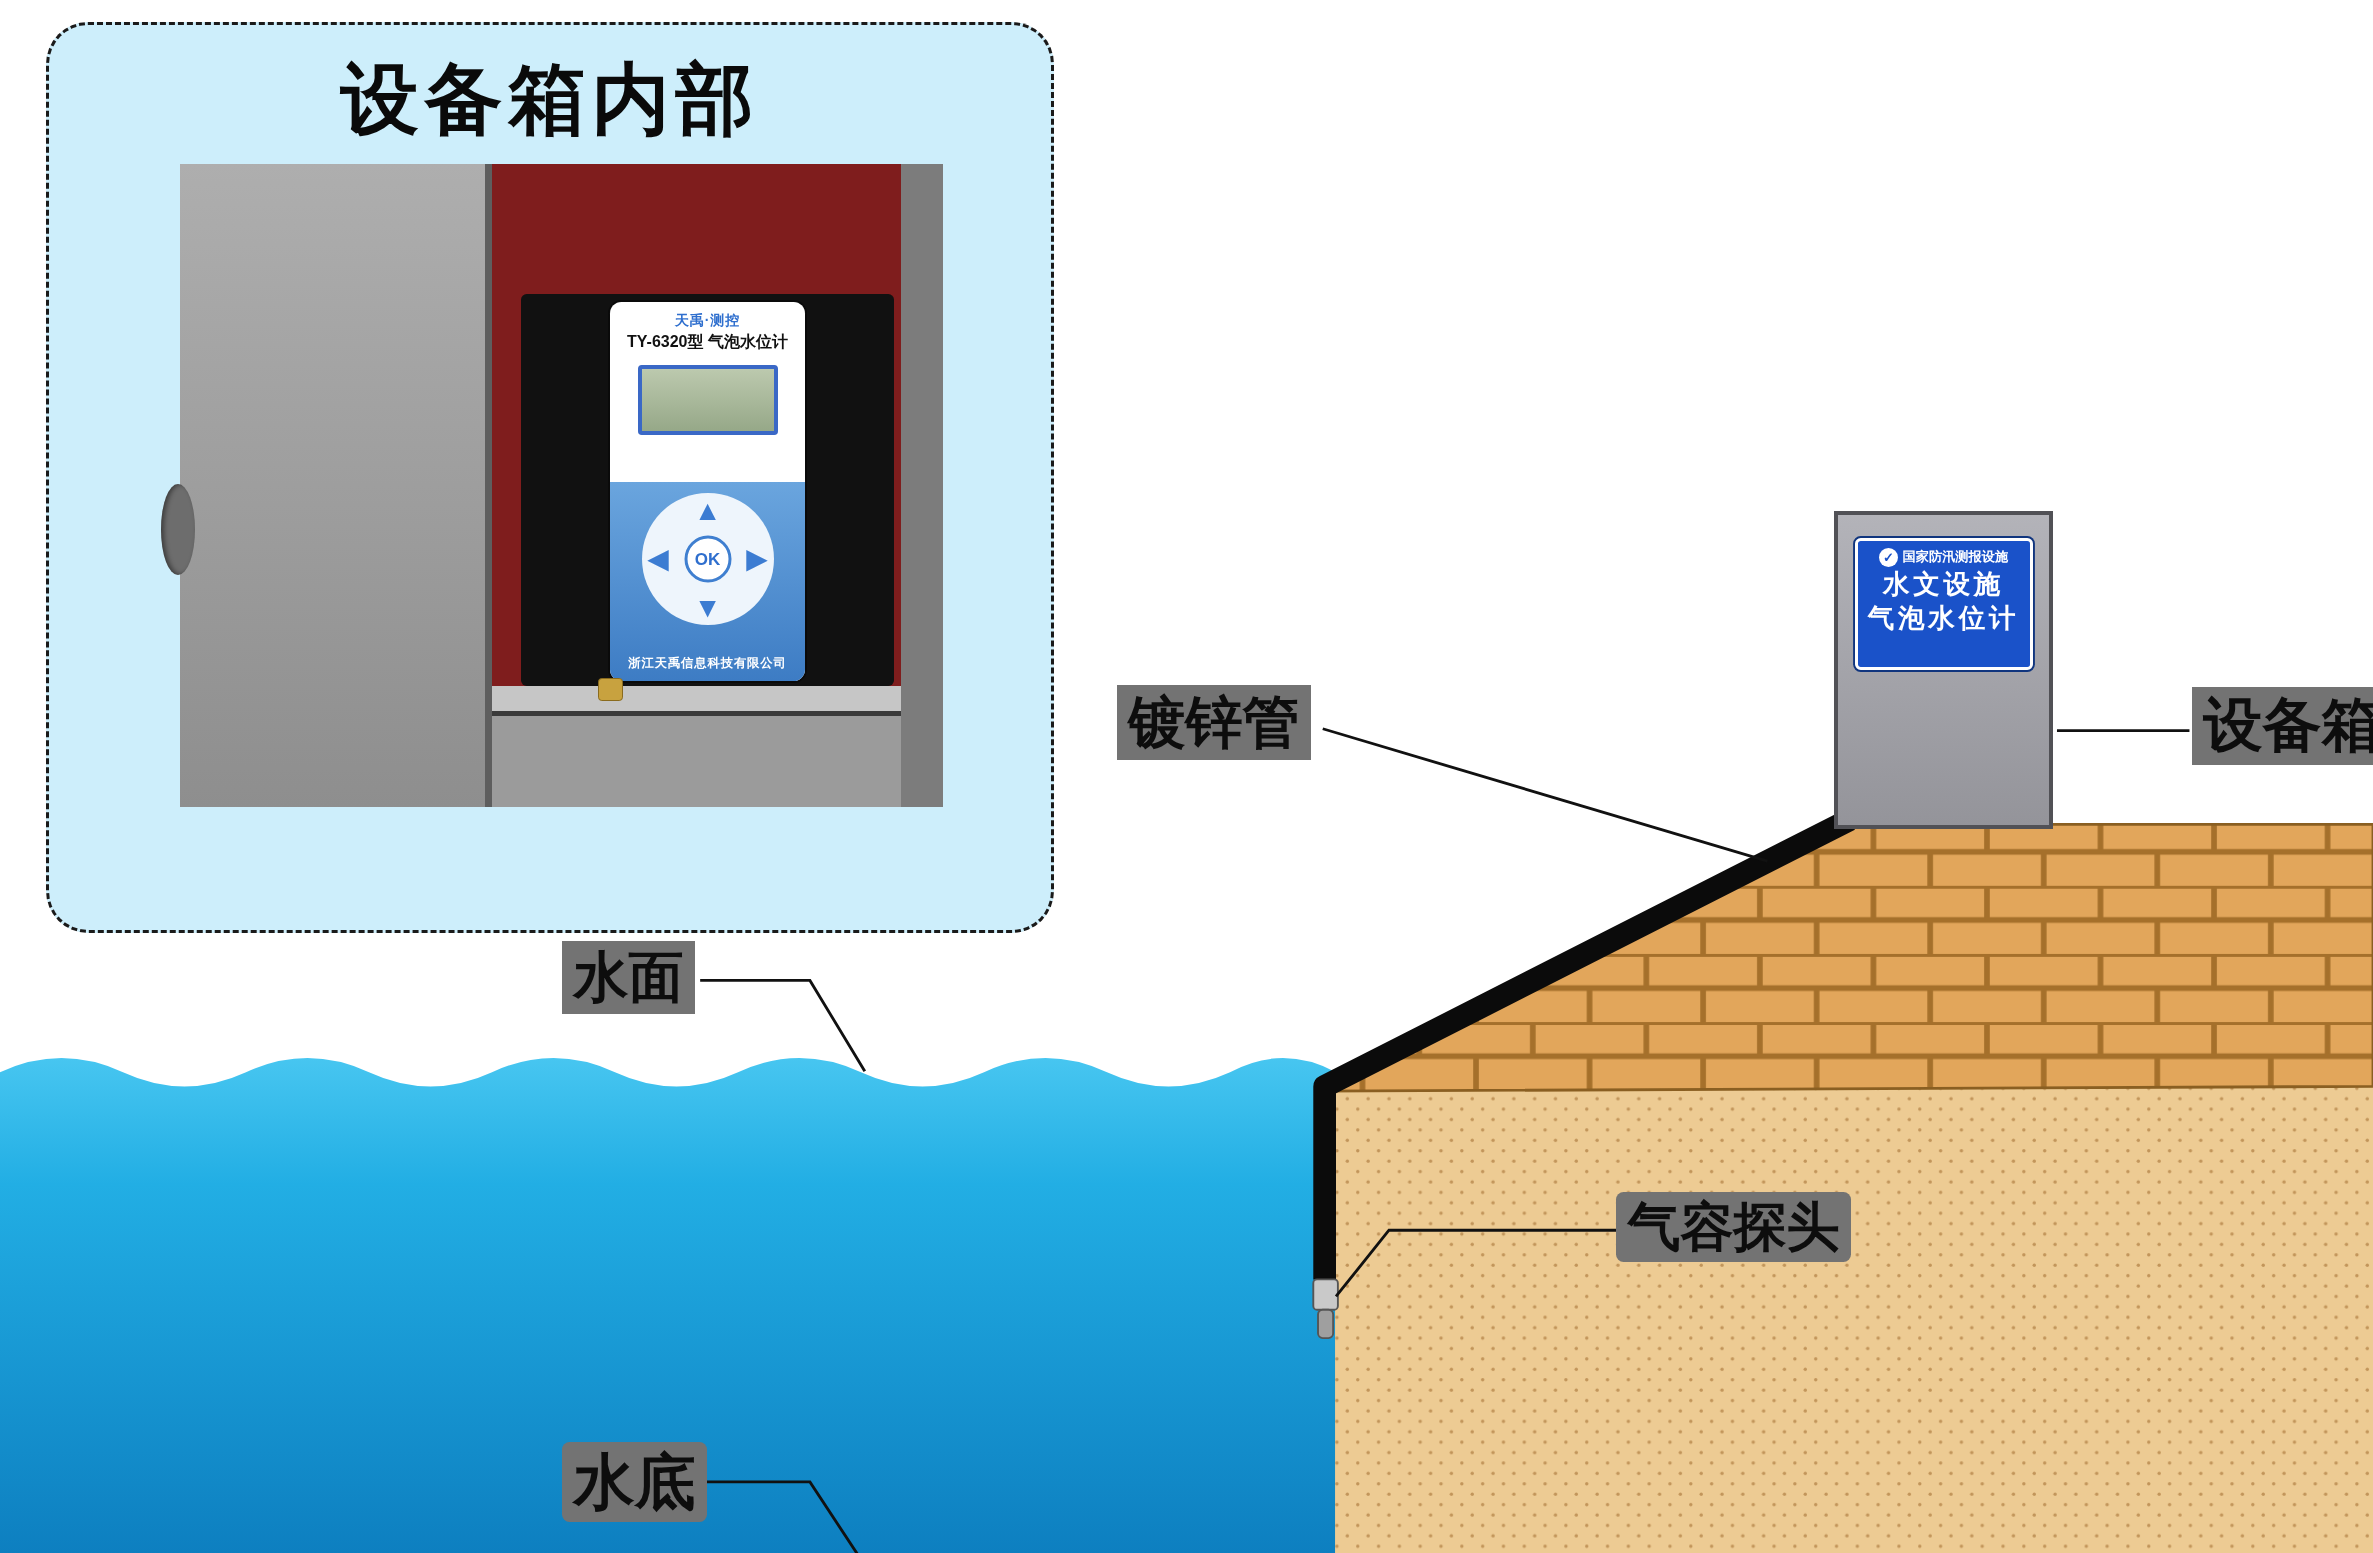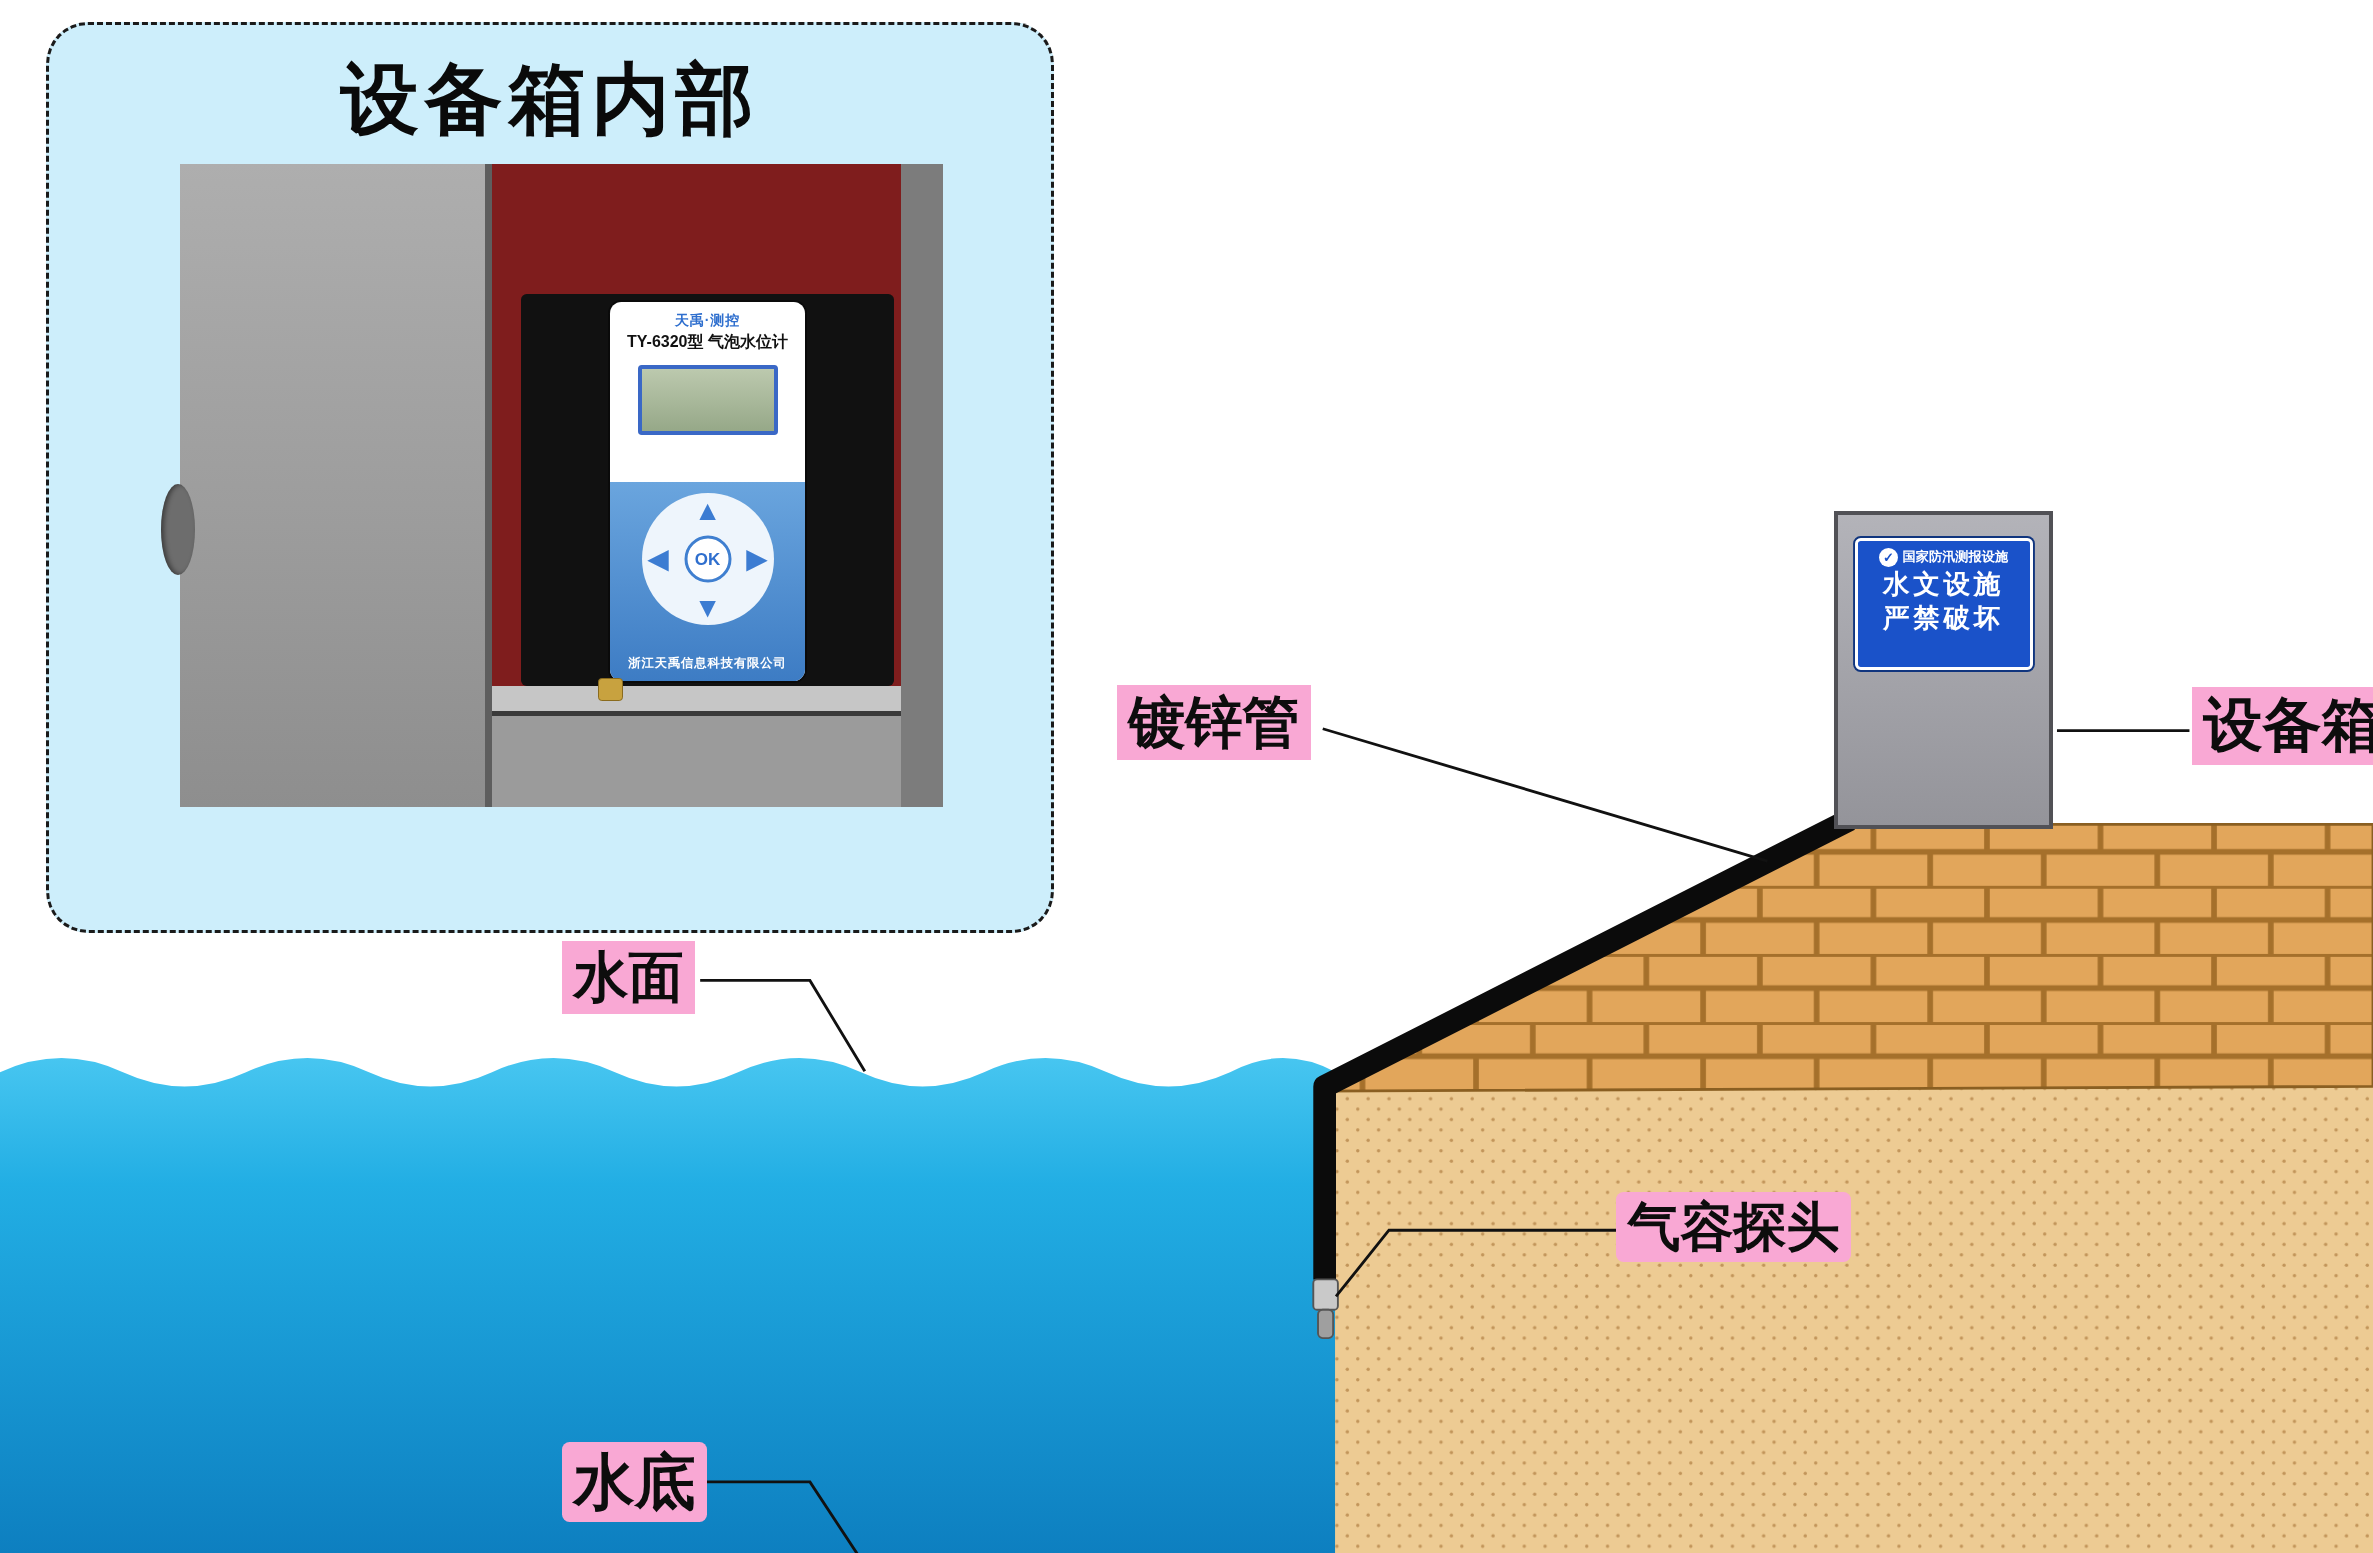--- a/index.html
+++ b/index.html
@@ -4,21 +4,21 @@
 <style>
   html,body { margin:0; padding:0; background:#ffffff; }
   #canvas {
     position:relative; width:2373px; height:1554px; overflow:hidden;
     background:#ffffff; font-family:"Liberation Sans", sans-serif;
   }
   svg.scene { position:absolute; left:0; top:0; width:2373px; height:1554px; }
 
   
   .label {
-    position:absolute; font-weight:700; color:#0d0d0d; background:#f9a8d4;
+    position:absolute; font-weight:700; color:#0d0d0d; background:#737373;
     padding:1.9px 11.4px; white-space:nowrap; line-height:1.25;
   }
   .label-galvanized { left:1117px; top:685px; font-size:57px; }
   .label-box        { left:2192px; top:687px; font-size:59px; }
   .label-surface    { left:562px;  top:941px; font-size:55px; }
   .label-probe      { left:1616px; top:1192px; font-size:53px; border-radius:7.6px; }
   .label-bottom     { left:562px;  top:1442px; font-size:61px; border-radius:7.6px; }
 
   
   .inset {
@@ -178,21 +178,21 @@
     <path d="M 740 1566 L 856 1566 L 906 1642" fill="none" stroke="#111" stroke-width="3"></path>
   </svg>
 
   <div class="outdoor-box">
     <div class="sign">
       <div class="sign-row1">
         <span class="sign-logo">✓</span>
         <span>国家防汛测报设施</span>
       </div>
       <div class="sign-line">水文设施</div>
-      <div class="sign-line">严禁破坏</div>
+      <div class="sign-line">气泡水位计</div>
     </div>
   </div>
 
   <div class="inset">
     <div class="inset-title">设备箱内部</div>
 
     <div class="photo">
       <div class="photo-rightband"></div>
       <div class="photo-shelf"></div>
       <div class="photo-lower"></div>

